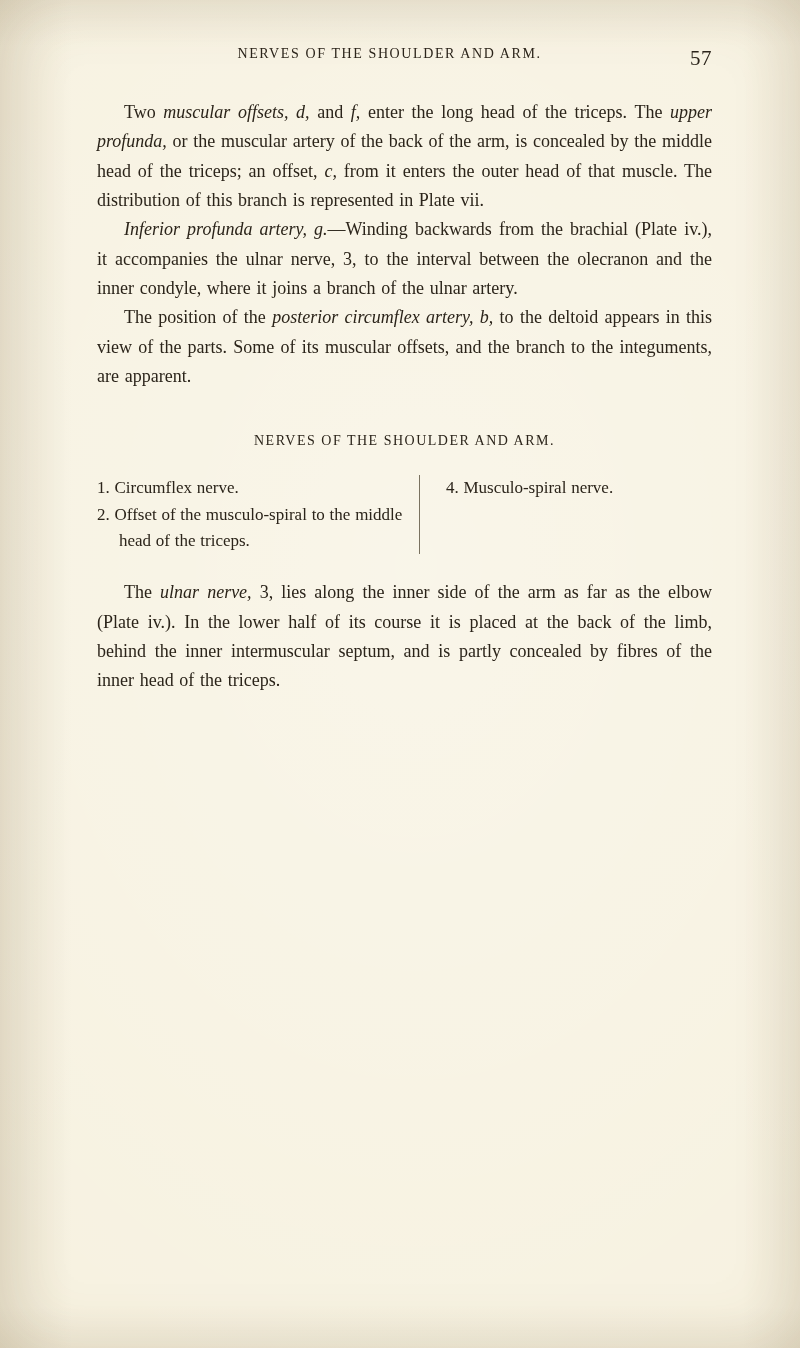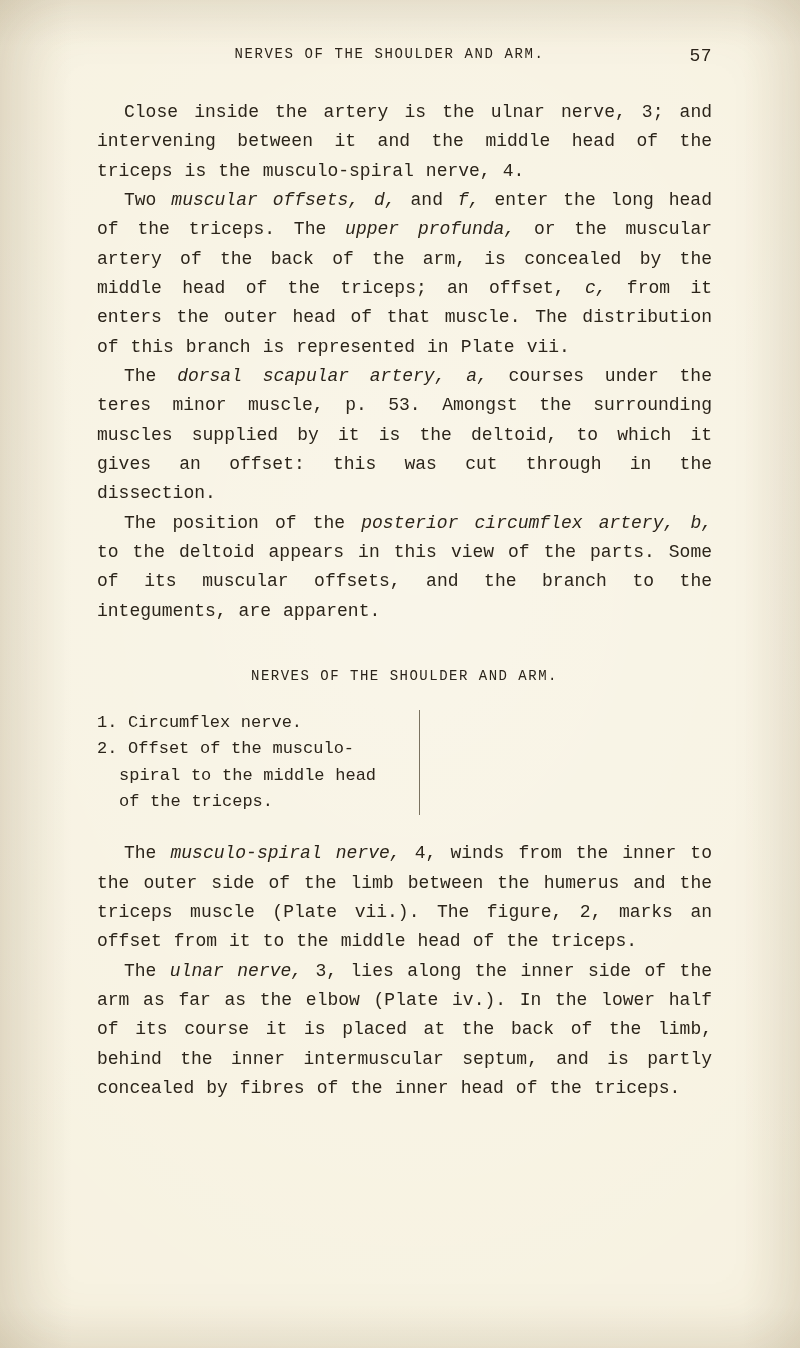--- a/index.html
+++ b/index.html
@@ -21,37 +21,36 @@
     padding:46px 88px 0 97px;
     overflow:hidden;
     background:
       radial-gradient(130% 105% at 52% 42%, rgba(255,255,255,0.28), rgba(255,255,255,0) 62%),
       linear-gradient(90deg, rgba(115,92,48,0.11), rgba(115,92,48,0) 72px),
       linear-gradient(270deg, rgba(115,92,48,0.08), rgba(115,92,48,0) 58px),
       linear-gradient(180deg, rgba(115,92,48,0.07), rgba(115,92,48,0) 46px),
       linear-gradient(0deg, rgba(115,92,48,0.06), rgba(115,92,48,0) 42px),
       var(--page_bg);
     box-shadow: inset 0 0 70px rgba(110,88,45,0.14);
-    font-family: Liberation Mono, monospace;
   }
   .running-head{
     position:relative;
     height:22px;
     margin-bottom:30px;
   }
   .rh-title{
     position:absolute;left:0;right:30px;
     text-align:center;
     font-size:14px;
     letter-spacing:1.6px;
     white-space:nowrap;
   }
   .rh-page{
     position:absolute;right:0;top:0;
-    font-size:18px;
+    font-size:21px;
     letter-spacing:0.5px;
     text-align:right;
   }
   .para{
     margin:0;
     font-size:18px;
     line-height:1.63;
     text-align:justify;
     text-indent:27px;
     word-spacing:1.2px;
@@ -92,38 +91,37 @@
 <div class="page">
 
   <header class="running-head">
     <div class="rh-title">NERVES OF THE SHOULDER AND ARM.</div>
     <div class="rh-page">57</div>
   </header>
 
   <main>
 
     <div id="top-paragraphs">
-        <p class="para"><span>Close inside the artery is the ulnar nerve, 3; and intervening between it and the middle head of the triceps is the musculo-spiral nerve, 4.</span></p>
         <p class="para"><span>Two </span><span class="it">muscular offsets, d,</span><span> and </span><span class="it">f,</span><span> enter the long head of the triceps. The </span><span class="it">upper profunda,</span><span> or the muscular artery of the back of the arm, is concealed by the middle head of the triceps; an offset, </span><span class="it">c,</span><span> from it enters the outer head of that muscle. The distribution of this branch is represented in Plate vii.</span></p>
-        <p class="para"><span>The </span><span class="it">dorsal scapular artery, a,</span><span> courses under the teres minor muscle, p. 53. Amongst the surrounding muscles supplied by it is the deltoid, to which it gives an offset: this was cut through in the dissection.</span></p>
+        <p class="para"><span class="it">Inferior profunda artery, g.</span><span>—Winding backwards from the brachial (Plate iv.), it accompanies the ulnar nerve, 3, to the interval between the olecranon and the inner condyle, where it joins a branch of the ulnar artery.</span></p>
         <p class="para"><span>The position of the </span><span class="it">posterior circumflex artery, b,</span><span> to the deltoid appears in this view of the parts. Some of its muscular offsets, and the branch to the integuments, are apparent.</span></p>
       </div>
 
     <h2 class="section-heading">NERVES OF THE SHOULDER AND ARM.</h2>
 
 
     <div class="ref-list">
       <div class="ref-col ref-col-left" id="key-left">
           <p class="ref-item">1. Circumflex nerve.</p>
           <p class="ref-item">2. Offset of the musculo-spiral to the middle head of the triceps.</p>
         </div>
       <div class="ref-divider"></div>
       <div class="ref-col ref-col-right" id="key-right">
+          <p class="ref-item">4. Musculo-spiral nerve.</p>
         </div>
     </div>
 
     <div id="bottom-paragraphs">
-        <p class="para"><span>The </span><span class="it">musculo-spiral nerve,</span><span> 4, winds from the inner to the outer side of the limb between the humerus and the triceps muscle (Plate vii.). The figure, 2, marks an offset from it to the middle head of the triceps.</span></p>
         <p class="para"><span>The </span><span class="it">ulnar nerve,</span><span> 3, lies along the inner side of the arm as far as the elbow (Plate iv.). In the lower half of its course it is placed at the back of the limb, behind the inner intermuscular septum, and is partly concealed by fibres of the inner head of the triceps.</span></p>
       </div>
 
   </main>
 </div>
 
 </body></html>

